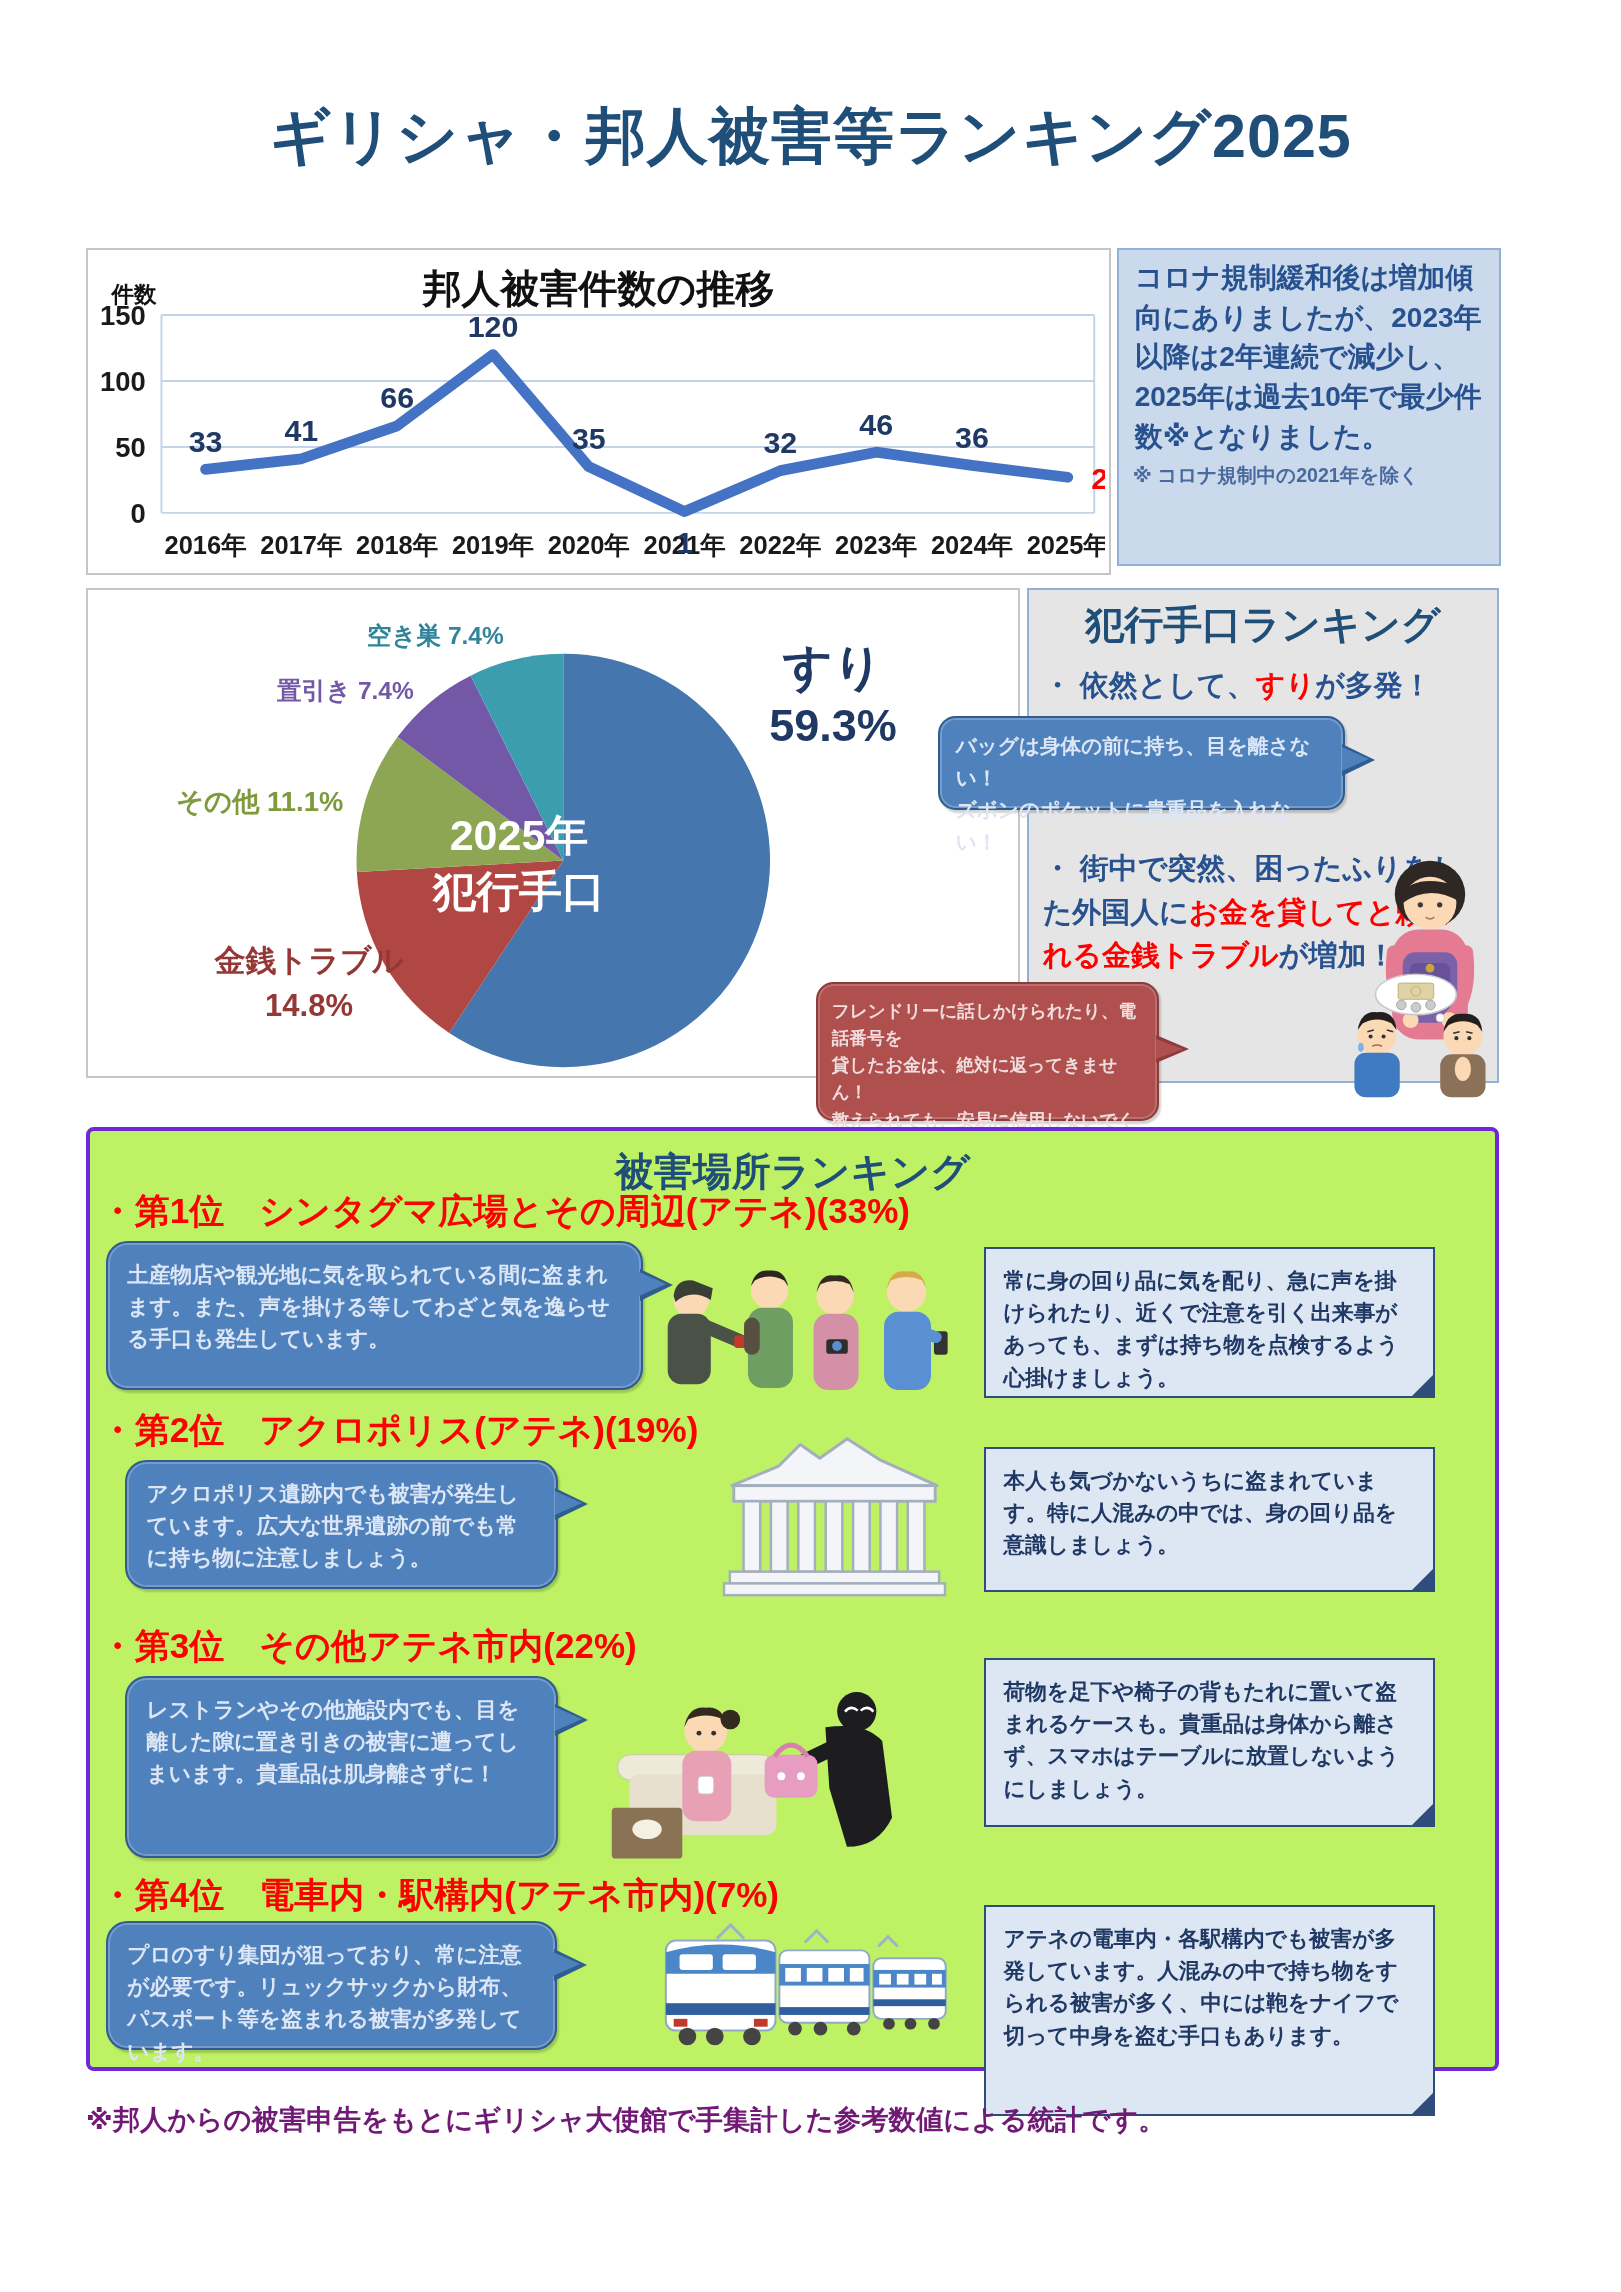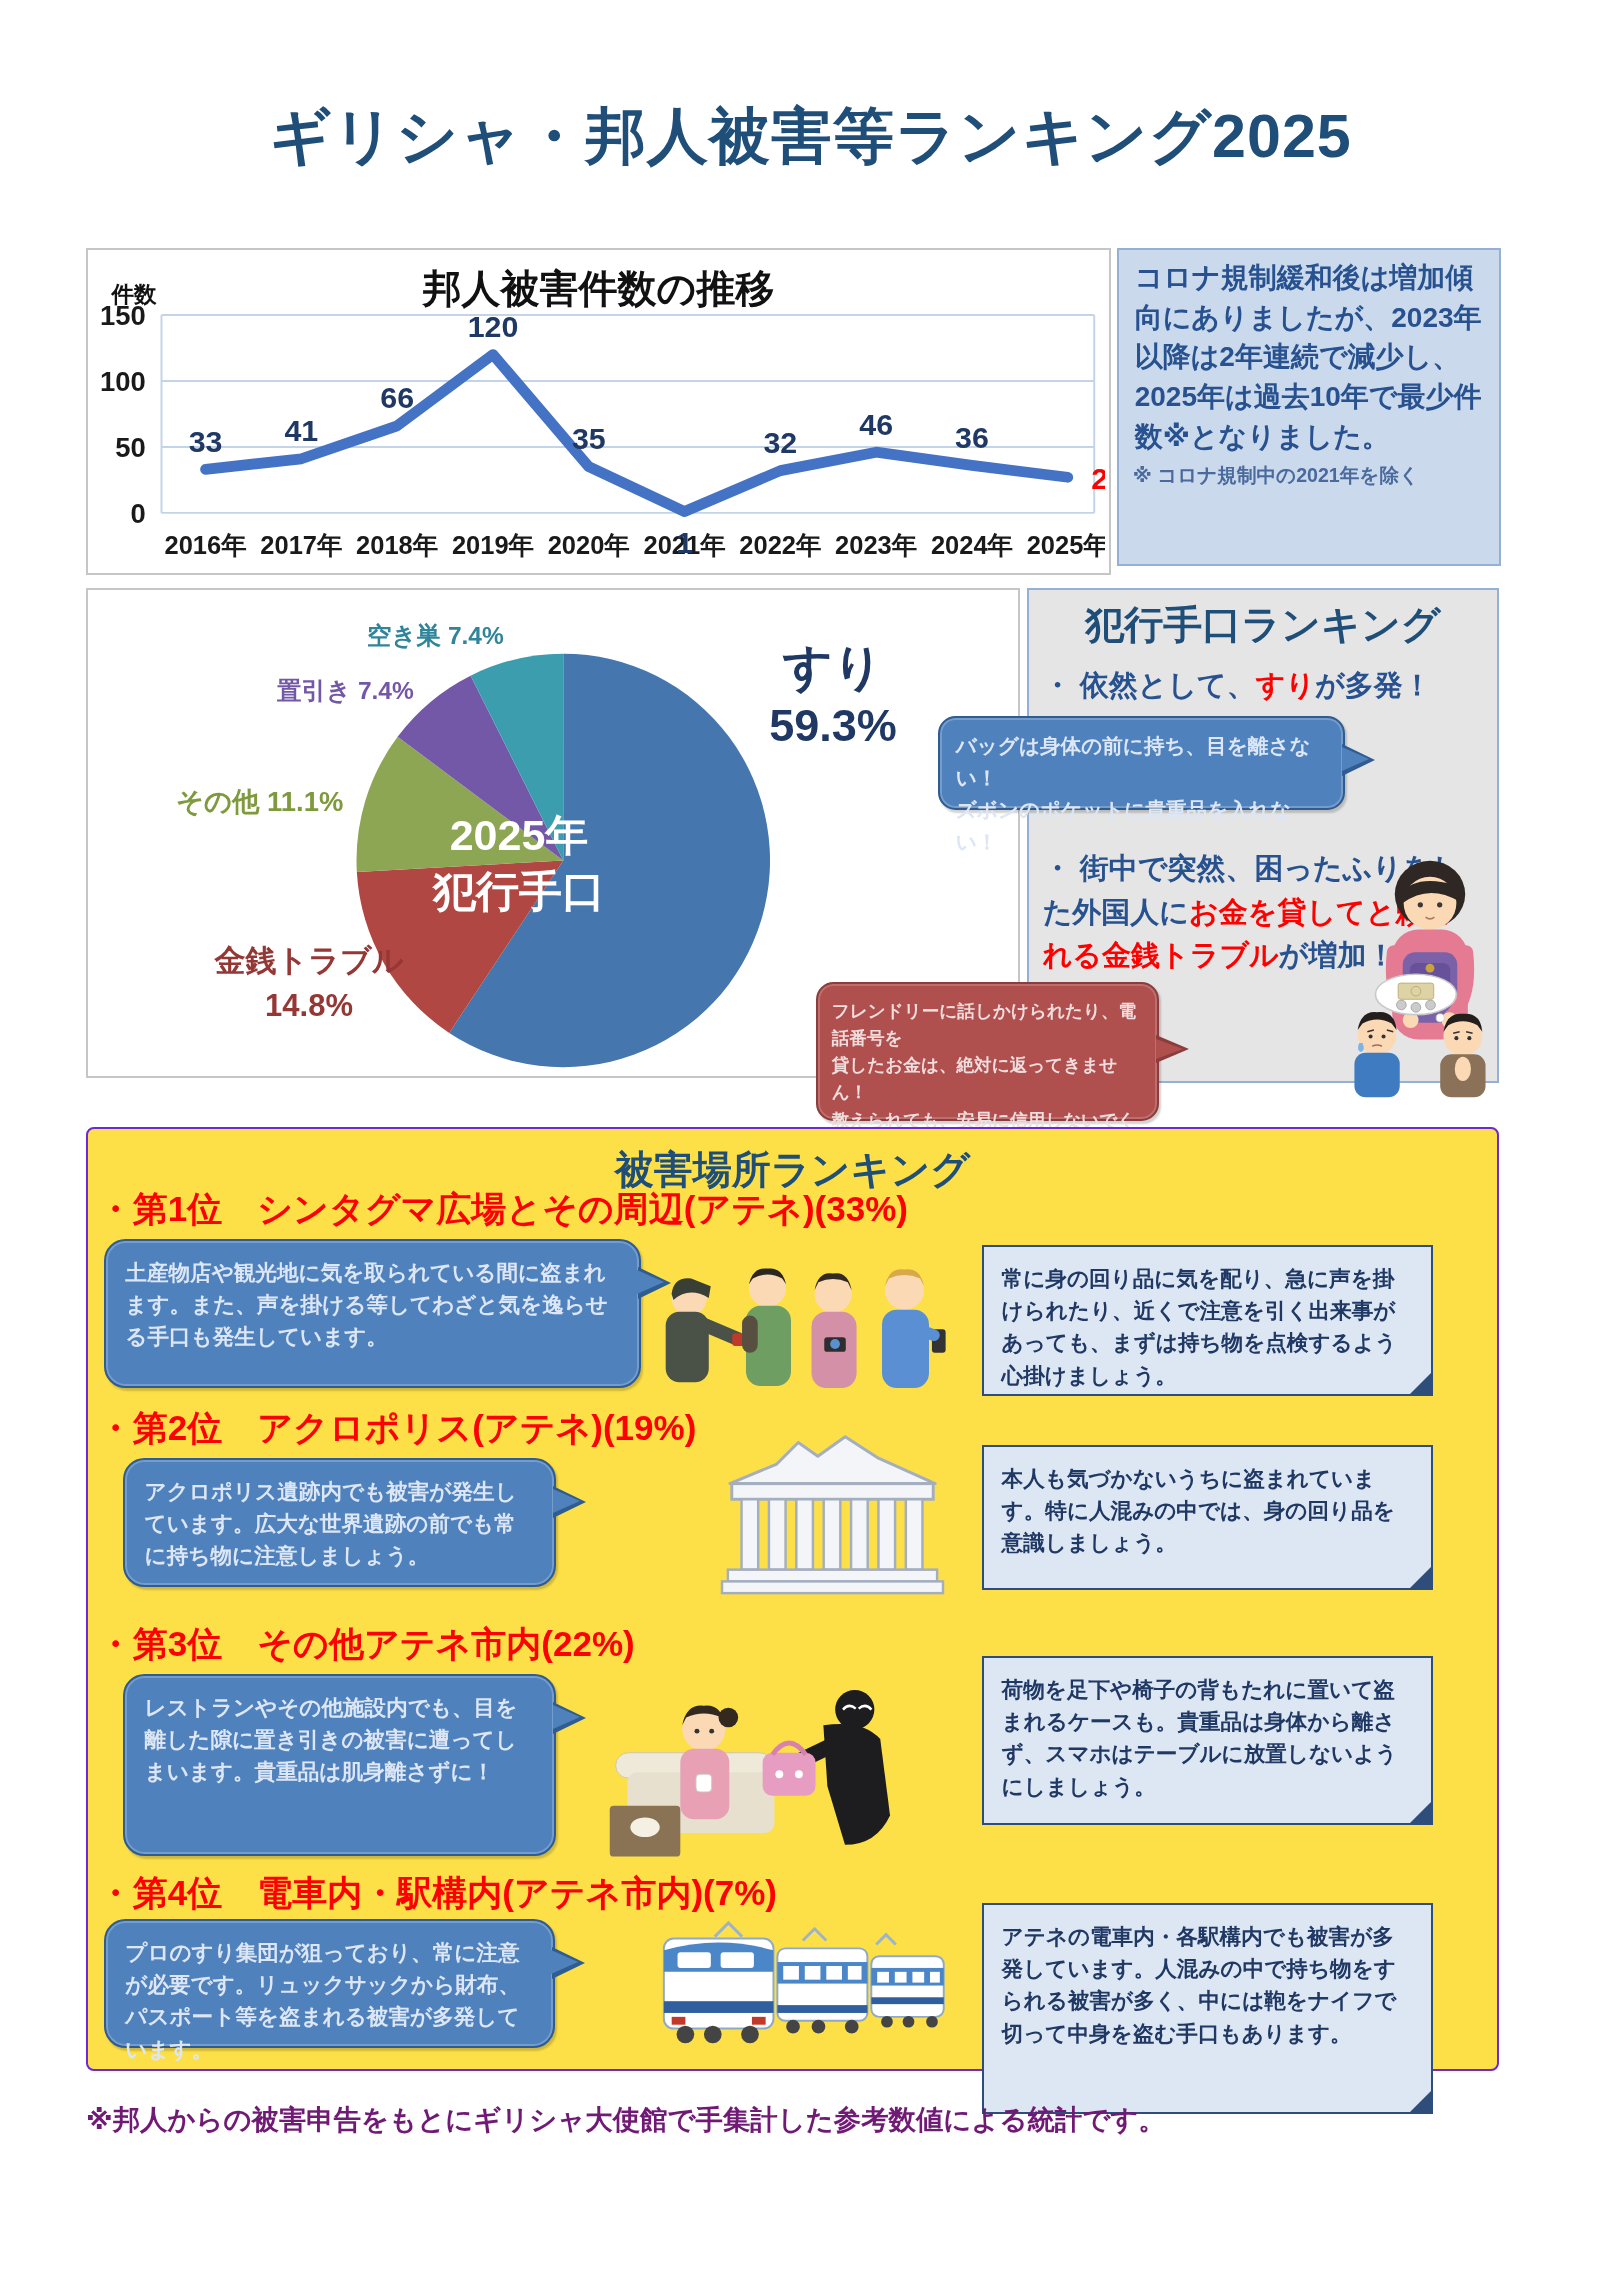--- a/index.html
+++ b/index.html
@@ -76,21 +76,21 @@
     border-top:10.8px solid transparent;border-bottom:10.8px solid transparent;
     border-left:27.4px solid #af504f;}
   .bubble span{display:block;}
   .method-bubble{left:938px;top:716px;width:407px;height:94px;
     font-size:20.6px;line-height:1.55;padding:11.8px 15.7px;}
   .money-bubble{left:816px;top:982px;width:343px;height:139px;
     font-size:17.6px;line-height:1.55;padding:13.7px 13.7px;}
 
   
   .place-panel{left:86px;top:1127px;width:1413px;height:944px;
-    border:2px solid #6d28d9;border-radius:7.8px;background:#fde047;box-sizing:border-box;}
+    border:4px solid #6d28d9;border-radius:7.8px;background:#bef264;box-sizing:border-box;}
   .place-title{margin-top:13.7px;text-align:center;font-size:39px;font-weight:bold;color:#1f4e79;}
   .rank-heading{position:absolute;left:9.8px;font-size:35px;font-weight:bold;color:#ff0000;
     white-space:nowrap;}
   .rh-1{top:57px;} .rh-2{top:276px;} .rh-3{top:492px;} .rh-4{top:741px;}
   .place-bubble{font-size:21.6px;line-height:1.5;padding:15.7px 19.6px;border-radius:21.6px;}
   .pb-1{left:15.7px;top:110px;width:537px;height:149px;}
   .pb-2{left:35px;top:329px;width:433px;height:129px;}
   .pb-3{left:35px;top:545px;width:433px;height:182px;}
   .pb-4{left:15.7px;top:790px;width:451px;height:129px;}
   .note{position:absolute;background:#dde7f3;border:2.9px solid #2e4d7b;

